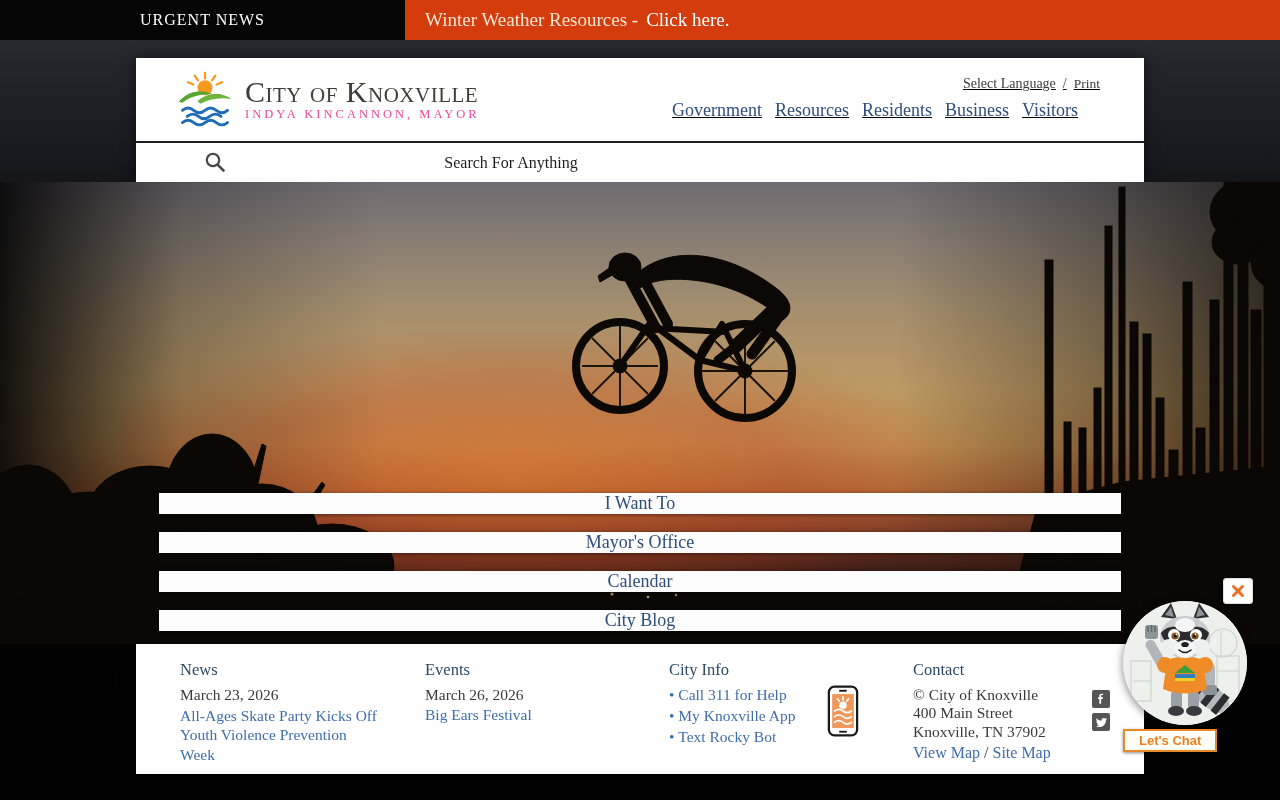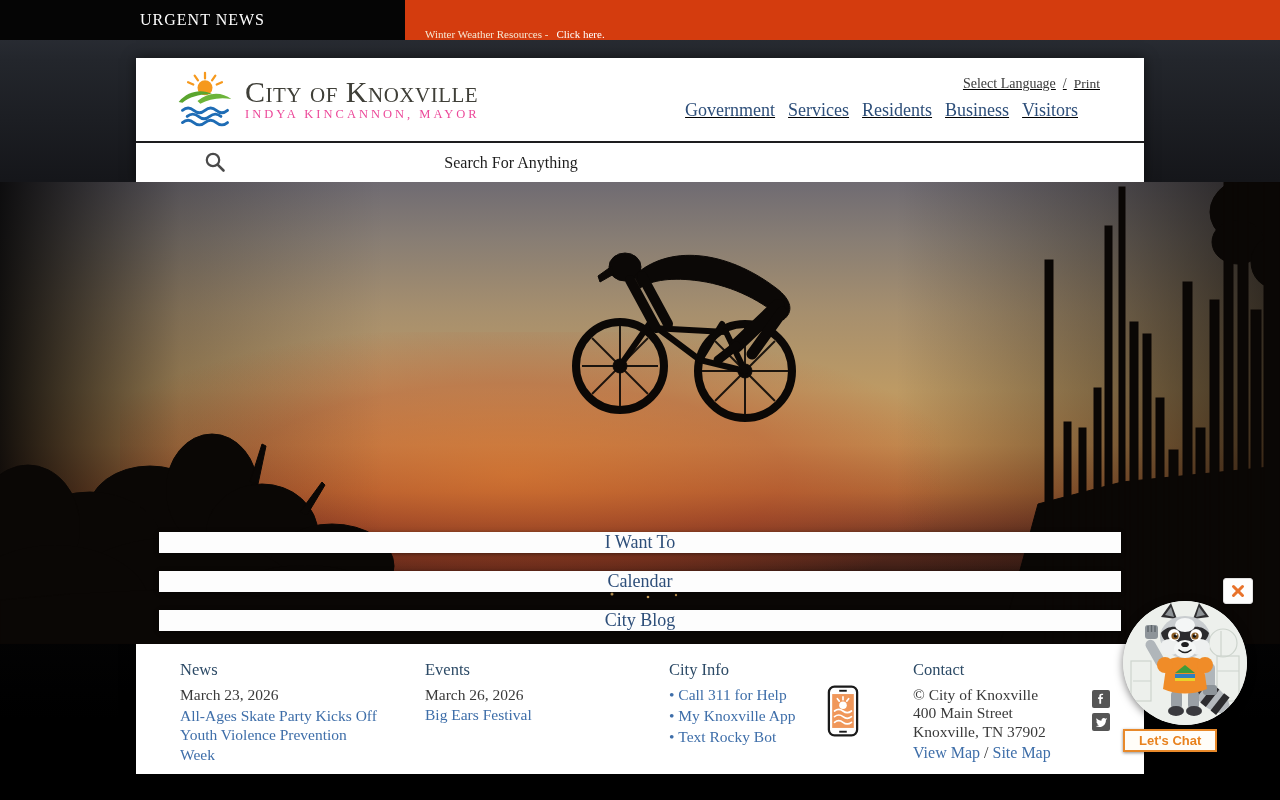--- a/index.html
+++ b/index.html
@@ -12,21 +12,21 @@
 
   
   .alert-bar { display:flex; height:40px; width:1280px; }
   .alert-black {
     width:405px; background:#050505; color:#fff;
     display:flex; align-items:center; justify-content:center;
     font-size:16px; letter-spacing:1px; 
   }
   .alert-orange {
     flex:1; background:#d43c0e; color:#f6e7d2;
-    display:flex; align-items:flex-end; font-size:11px; padding-left:20px; gap:8px;
+    display:flex; align-items:center; font-size:19px; padding-left:20px; gap:8px;
     cursor:pointer;
   }
   .alert-orange .click-here { color:#ffffff; }
 
   
   .card { width:1008px; margin:0 auto; position:relative; }
   .header-card {
     background:#fff; margin-top:18px;
     box-shadow:0 0 12px rgba(0,0,0,0.55);
   }
@@ -169,21 +169,21 @@
       </div>
     </div>
     <div class="header-right">
       <div class="utility-row">
         <span>Select Language</span>
         <span class="sep">/</span>
         <span style="font-size:13.5px;">Print</span>
       </div>
       <nav class="main-nav">
         <a>Government</a>
-        <a>Services</a>
+        <a>Resources</a>
         <a>Residents</a>
         <a>Business</a>
         <a>Visitors</a>
       </nav>
     </div>
   </div>
   <div class="header-divider"></div>
   <div class="search-row">
     <button class="search-icon-btn">
       <svg viewBox="0 0 24 24" width="24" height="24">
@@ -274,20 +274,21 @@
       <path d="M642,94 L668,142" stroke-width="10" stroke-linecap="round"></path>
       <path d="M778,124 L736,164" stroke-width="14" stroke-linecap="round"></path>
       <path d="M736,164 L718,178" stroke-width="9" stroke-linecap="round"></path>
       <path d="M782,130 L752,172" stroke-width="11" stroke-linecap="round"></path>
       <path d="M612,84 l-14,10 l2,6 l14,-8 Z"></path>
     </g>
   </svg>
 
   <div class="hero-buttons">
     <button class="hero-btn">I Want To</button>
+    <button class="hero-btn">Mayor's Office</button>
     <button class="hero-btn">Calendar</button>
     <button class="hero-btn">City Blog</button>
   </div>
 </div>
 
 <div class="card footer-card">
   <div class="f-col">
     <div class="f-heading">News</div>
     <div class="f-date">March 23, 2026</div>
     <a class="f-link news-link">All-Ages Skate Party Kicks Off Youth Violence Prevention Week</a>

